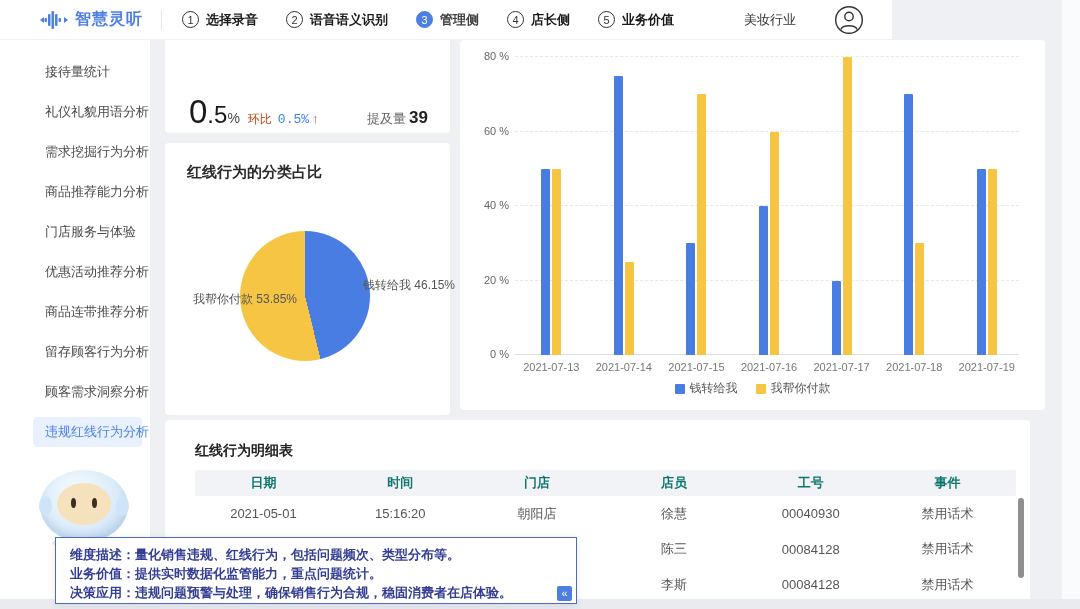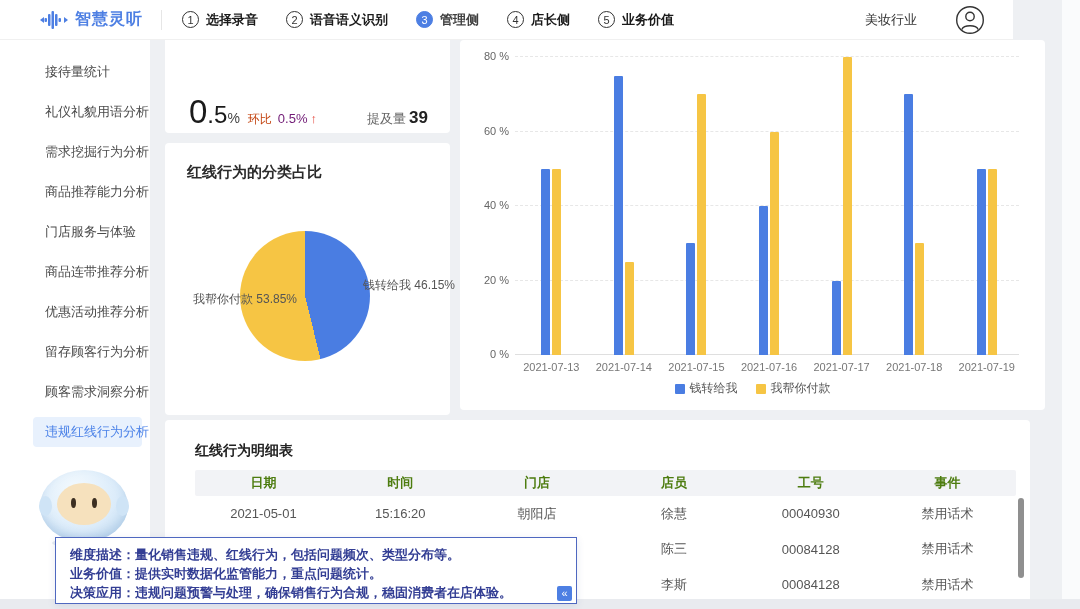--- a/index.html
+++ b/index.html
@@ -1,20 +1,20 @@
 <!DOCTYPE html>
 <html><head>
 <meta charset="utf-8">
 <style>
 * { margin:0; padding:0; box-sizing:border-box; }
 body { font-family:"Liberation Sans","DejaVu Sans",sans-serif; background:#fff; }
 #app { position:relative; width:1080px; height:609px; overflow:hidden; background:#eef0f3; }
 
 
-.navbar { position:absolute; top:0; left:0; width:1013px; height:40px; background:#fff;
+.navbar { position:absolute; top:0; left:0; width:892px; height:40px; background:#fff;
   border-bottom:1px solid #f0f0f0; display:flex; align-items:center; z-index:40; }
 .logo-wrap { display:flex; align-items:center; margin-left:40px; }
 .logo-icon { display:flex; align-items:center; }
 .logo-text { font-size:16px; font-weight:bold; color:#4d7fe3; margin-left:7px; letter-spacing:1px; }
 .nav-divider { width:1px; height:20px; background:#e6e6e6; margin:0 20px 0 18px; }
 .steps { display:flex; align-items:center; gap:28px; }
 .step { display:flex; align-items:center; cursor:pointer; }
 .step-circle { width:17px; height:17px; border-radius:50%; border:1px solid #333; color:#333;
   font-size:11px; display:flex; align-items:center; justify-content:center; }
 .step-label { font-size:13px; font-weight:600; color:#1a1a1a; margin-left:7px; }
@@ -49,21 +49,21 @@
 .m-eye.l { left:14px; } .m-eye.r { right:14px; }
 
 
 .card { position:absolute; background:#fff; border-radius:4px; }
 .stat-card { left:165px; top:40px; width:285px; height:93px; border-radius:0 0 4px 4px; }
 .stat-row { display:flex; align-items:baseline; padding:30px 22px 0 24px; }
 .stat-main { font-size:33px; font-weight:500; color:#1a1a1a; }
 .stat-frac { font-size:24px; font-weight:500; color:#1a1a1a; }
 .stat-pct { font-size:14px; color:#444; margin-right:8px; }
 .stat-cmp-label { font-size:12px; color:#c2410c; margin-right:6px;margin-top:41px; }
-.stat-cmp-val { font-size:13px; color:#701a75; }
+.stat-cmp-val { font-size:13px; color:#3b82f6;font-family:Liberation Mono, monospace; }
 .stat-arrow { font-size:13px; color:#e5493e; margin-left:3px; }
 .stat-mention { margin-left:auto; font-size:13px; color:#666; }
 .stat-mention b { font-size:17px; color:#222; margin-left:3px; }
 
 .pie-card { left:165px; top:143px; width:285px; height:272px; }
 .card-title { font-size:15px; font-weight:bold; color:#2b2b2b; padding:20px 0 0 22px; }
 .pie { position:absolute; left:75px; top:88px; width:130px; height:130px; border-radius:50%; cursor:pointer; }
 .pie-label { position:absolute; font-size:12px; color:#555; white-space:nowrap; z-index:2; }
 .pie-label.right { left:198px; top:134px; }
 .pie-label.left { left:28px; top:148px; }
@@ -81,21 +81,21 @@
 .bar-xlabel { flex:1; text-align:center; font-size:11px; color:#777; }
 .bar-legend { position:absolute; left:0; right:0; bottom:13px; display:flex; justify-content:center; gap:18px; }
 .legend-item { display:flex; align-items:center; font-size:12px; color:#555; cursor:pointer; }
 .legend-swatch { width:10px; height:10px; border-radius:1px; margin-right:5px; display:inline-block; }
 
 
 .table-card { left:165px; top:420px; width:865px; height:189px; }
 .table-card .card-title { padding:22px 0 0 30px; font-size:14px; color:#222; }
 .tbl { position:absolute; left:30px; right:14px; top:50px; }
 .tr-head { display:flex; background:#f2f3f6; border-radius:2px; height:26px; align-items:center; }
-.th { flex:1; text-align:center; font-size:13px; font-weight:bold; color:#4d7c0f; }
+.th { flex:1; text-align:center; font-size:13px; font-weight:bold; color:#0f766e; }
 .tbody .tr { display:flex; height:35.5px; align-items:center; }
 .td { flex:1; text-align:center; font-size:13px; color:#555; }
 .tbl-scrollbar { position:absolute; right:6px; top:78px; width:6px; height:80px; background:#8f8f8f;
   border-radius:3px; cursor:pointer; }
 
 
 .tooltip { position:absolute; left:55px; top:537px; width:522px; height:67px; background:#fff;
   border:1px solid #4f68c0; z-index:50; padding:8px 12px 6px 14px;
   box-shadow:0 2px 8px rgba(40,60,140,.10); }
 .tip-line { font-size:13px; font-weight:600; color:#333e94; line-height:1.45; white-space:nowrap; }
@@ -174,24 +174,24 @@
         <div class="side-item">
           <span>需求挖掘行为分析</span>
         </div>
         <div class="side-item">
           <span>商品推荐能力分析</span>
         </div>
         <div class="side-item">
           <span>门店服务与体验</span>
         </div>
         <div class="side-item">
+          <span>优惠活动推荐分析</span>
+        </div>
+        <div class="side-item">
           <span>商品连带推荐分析</span>
-        </div>
-        <div class="side-item">
-          <span>优惠活动推荐分析</span>
         </div>
         <div class="side-item">
           <span>留存顾客行为分析</span>
         </div>
         <div class="side-item">
           <span>顾客需求洞察分析</span>
         </div>
         <div class="side-item active">
           <span>违规红线行为分析</span>
         </div>

